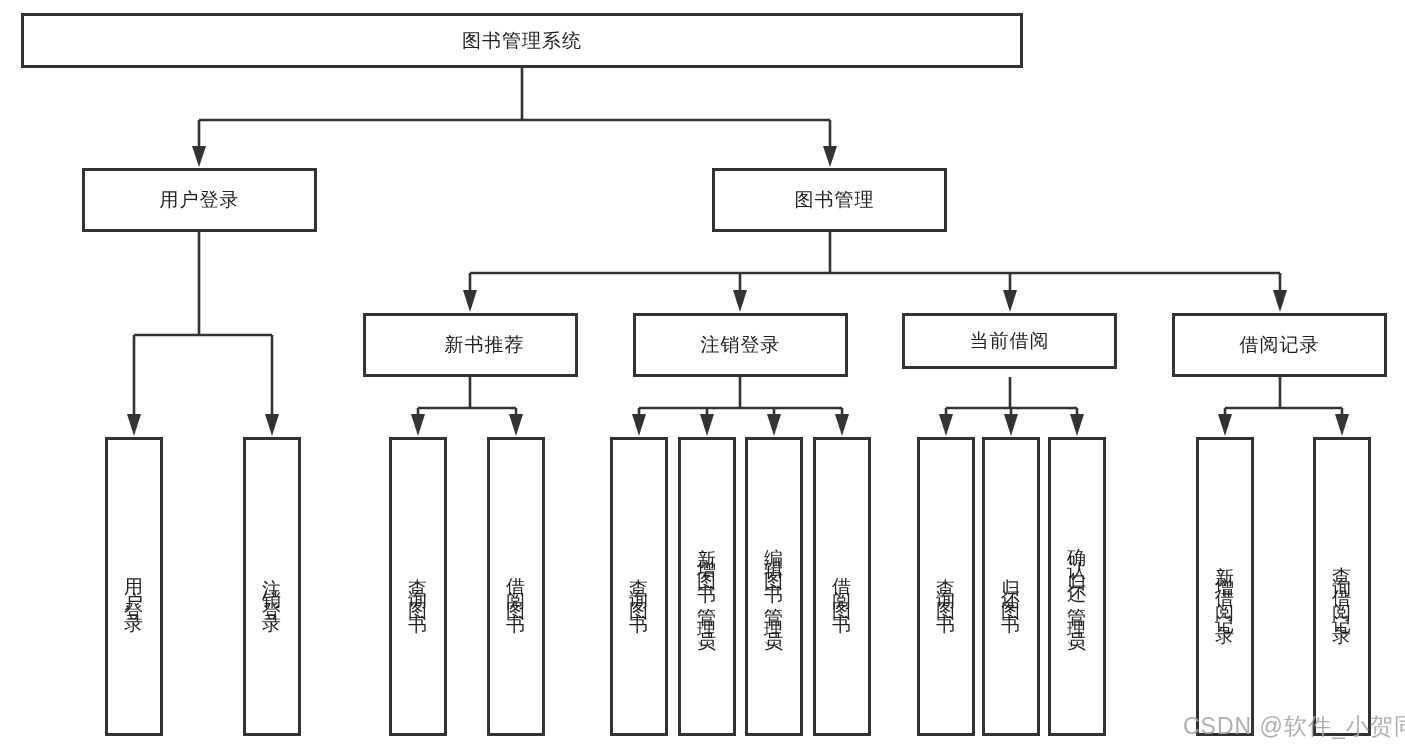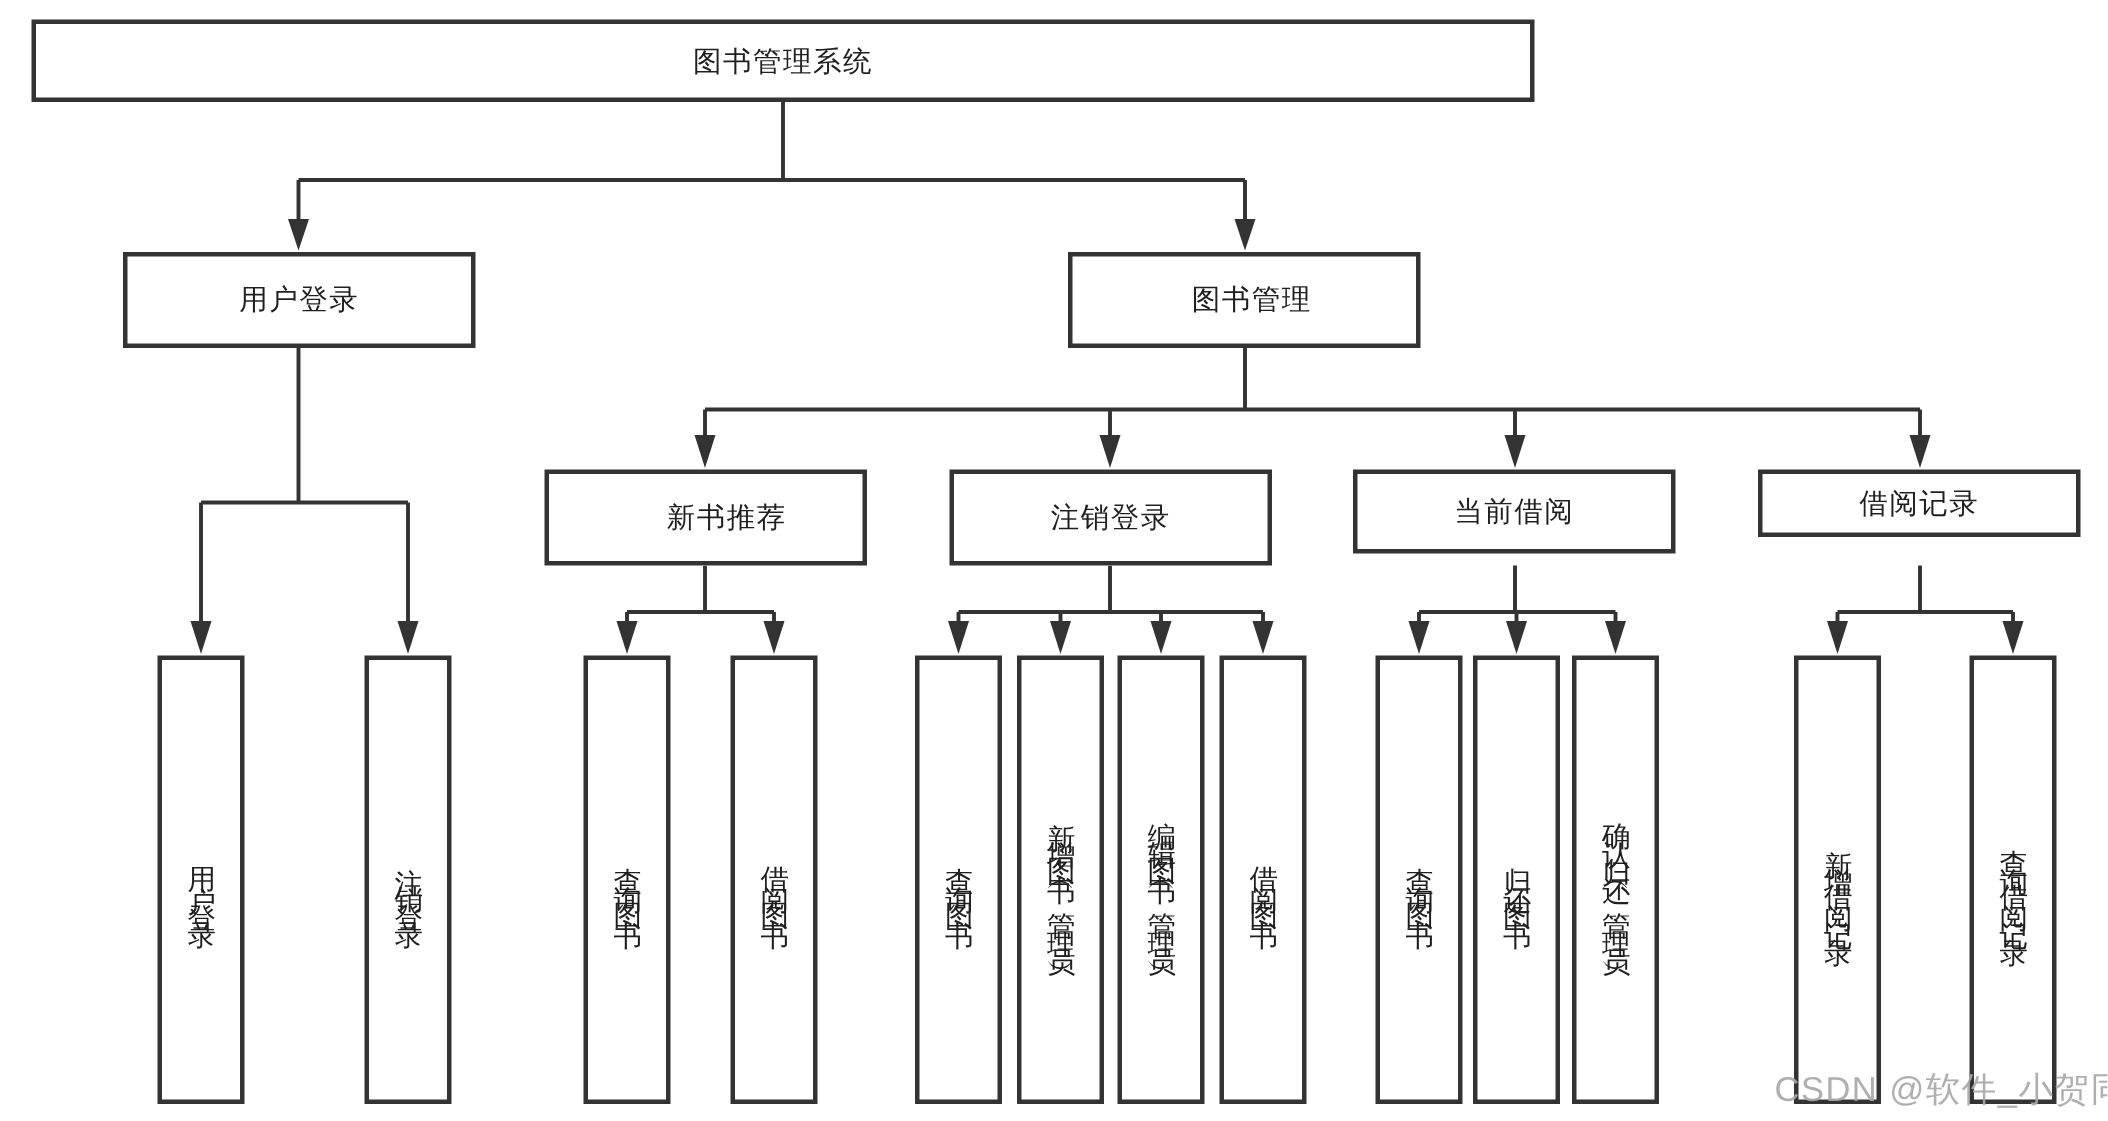--- a/index.html
+++ b/index.html
@@ -131,21 +131,21 @@
 
   <div class="node h-node" style="left:363px; top:313px; width:215px; height:64px;padding-left:28px;">
     <span>新书推荐</span>
   </div>
   <div class="node h-node" style="left:633px; top:313px; width:215px; height:64px;">
     <span>注销登录</span>
   </div>
   <div class="node h-node" style="left:902px; top:313px; width:215px; height:56px;">
     <span>当前借阅</span>
   </div>
-  <div class="node h-node" style="left:1172px; top:313px; width:215px; height:45px;">
+  <div class="node h-node" style="left:1172px; top:313px; width:215px; height:64px;">
     <span>借阅记录</span>
   </div>
 
   <div class="node v-node" style="left:105px; top:437px; width:58px; height:299px;">
     <span class="vtext">用户登录</span>
   </div>
   <div class="node v-node" style="left:243px; top:437px; width:58px; height:299px;">
     <span class="vtext">注销登录</span>
   </div>
 

